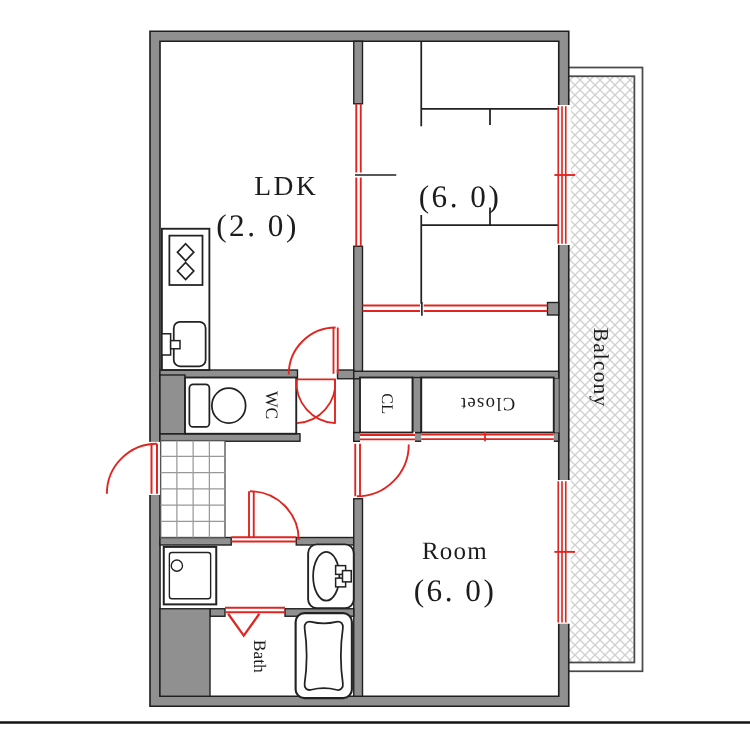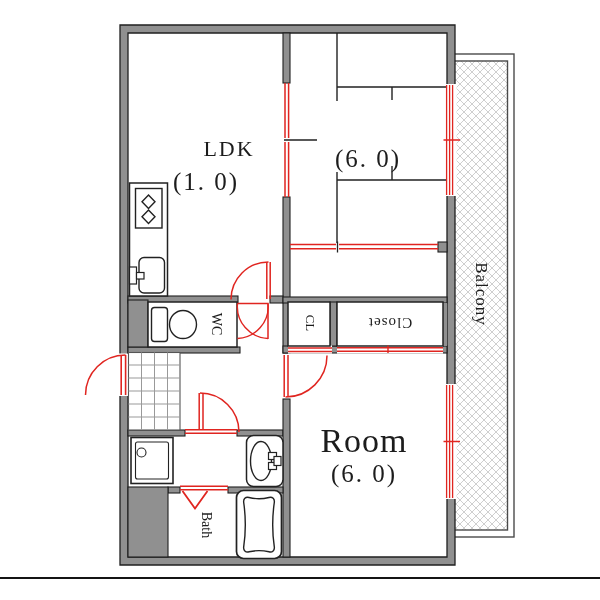--- a/index.html
+++ b/index.html
@@ -132,25 +132,25 @@
       <path d="M268 303.5 A32 32 0 0 1 237.5 338.5" stroke-width="1.4"></path>
       <path d="M185 429.8 H237 M185 433.2 H237" stroke-width="1.5"></path>
       <path d="M199.2 393 V430 M203 393 V430" stroke-width="1.5"></path>
       <path d="M200 393 A39 39 0 0 1 239 432" stroke-width="1.5"></path>
       <path d="M180 486.2 H228 M180 489.8 H228" stroke-width="1.6"></path>
       <path d="M182.5 491 L195 508.5 L207.5 491" stroke-width="1.8"></path>
     </g>
   </svg>
 
   <div class="lbl" style="left:206px;top:149px;font-size:22px;letter-spacing:2px;margin-left:23px;">LDK</div>
-  <div class="lbl" style="left:206px;top:181px;font-size:25px;letter-spacing:2px;">(1. 0)</div>
+  <div class="lbl" style="left:206px;top:181px;font-size:25px;letter-spacing:2px;">(2. 0)</div>
 
   <div class="lbl" style="left:368px;top:158px;font-size:25px;letter-spacing:2px;">(6. 0)</div>
 
-  <div class="lbl" style="left:364px;top:441px;font-size:34px;letter-spacing:1px;">Room</div>
+  <div class="lbl" style="left:364px;top:441px;font-size:20px;letter-spacing:1px;">Room</div>
   <div class="lbl" style="left:364px;top:473px;font-size:25px;letter-spacing:2px;">(6. 0)</div>
 
   <div class="lbl rot90" style="left:481px;top:294px;font-size:17px;letter-spacing:1px;">Balcony</div>
   <div class="lbl rot90" style="left:216px;top:324px;font-size:14px;">WC</div>
   <div class="lbl rot90" style="left:310px;top:323px;font-size:13px;">CL</div>
   <div class="lbl rot180" style="left:390px;top:322px;font-size:15px;letter-spacing:1px;">Closet</div>
   <div class="lbl rot90" style="left:206px;top:525px;font-size:14px;">Bath</div>
 
   <div class="bottom-rule"></div>
 </div>

